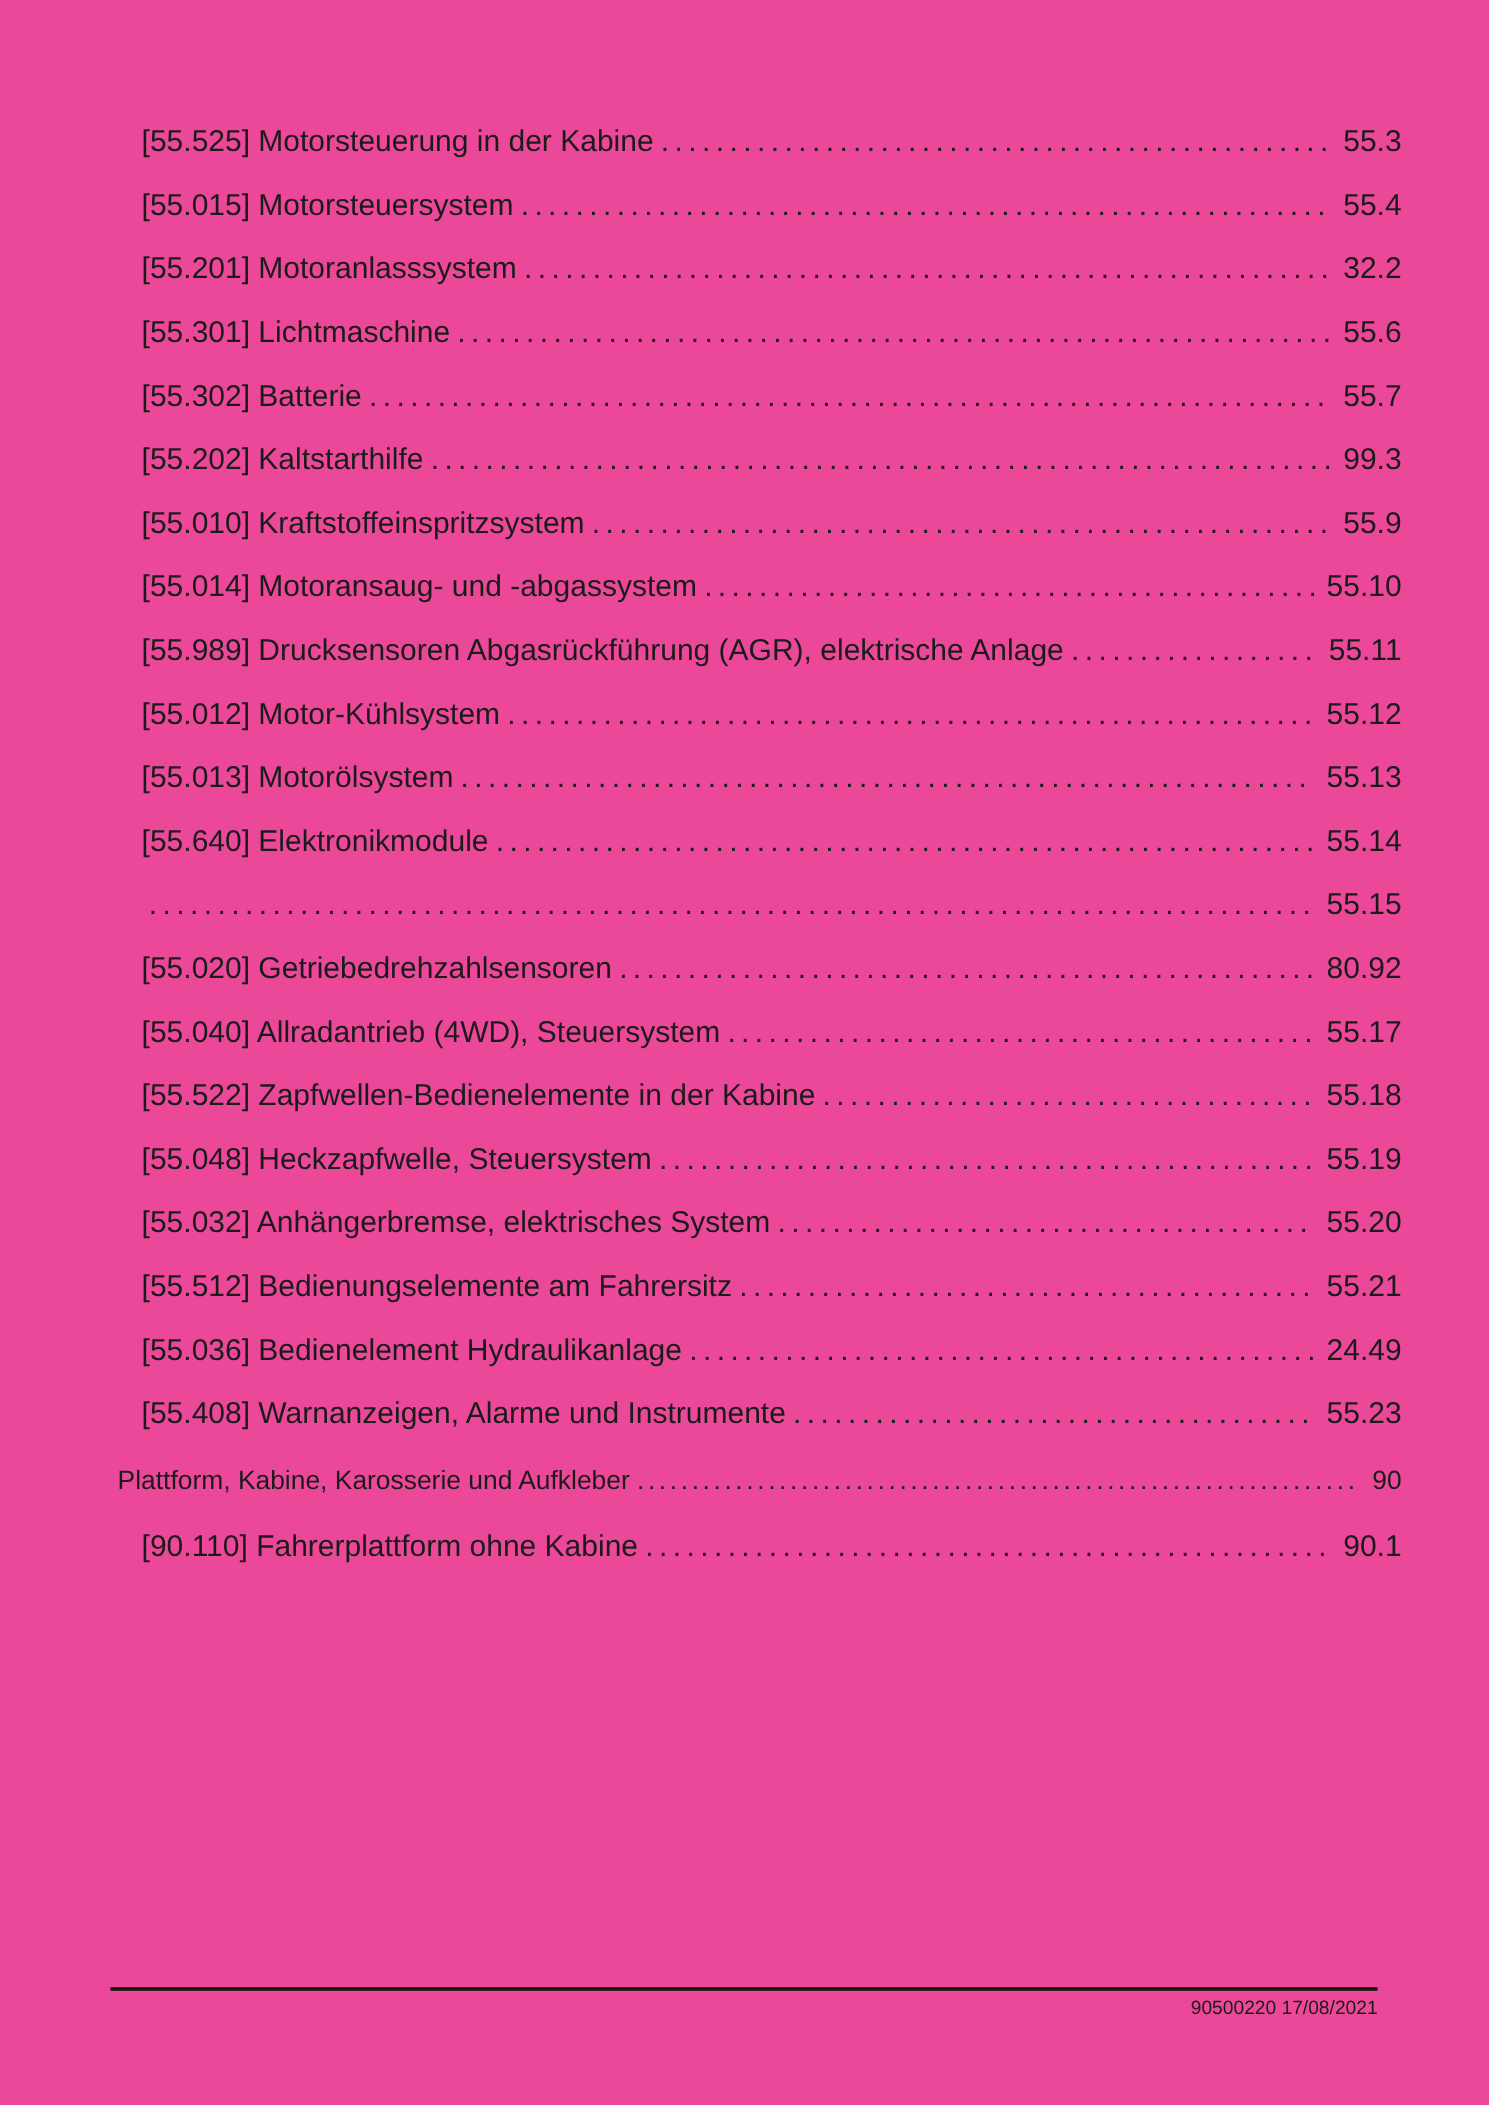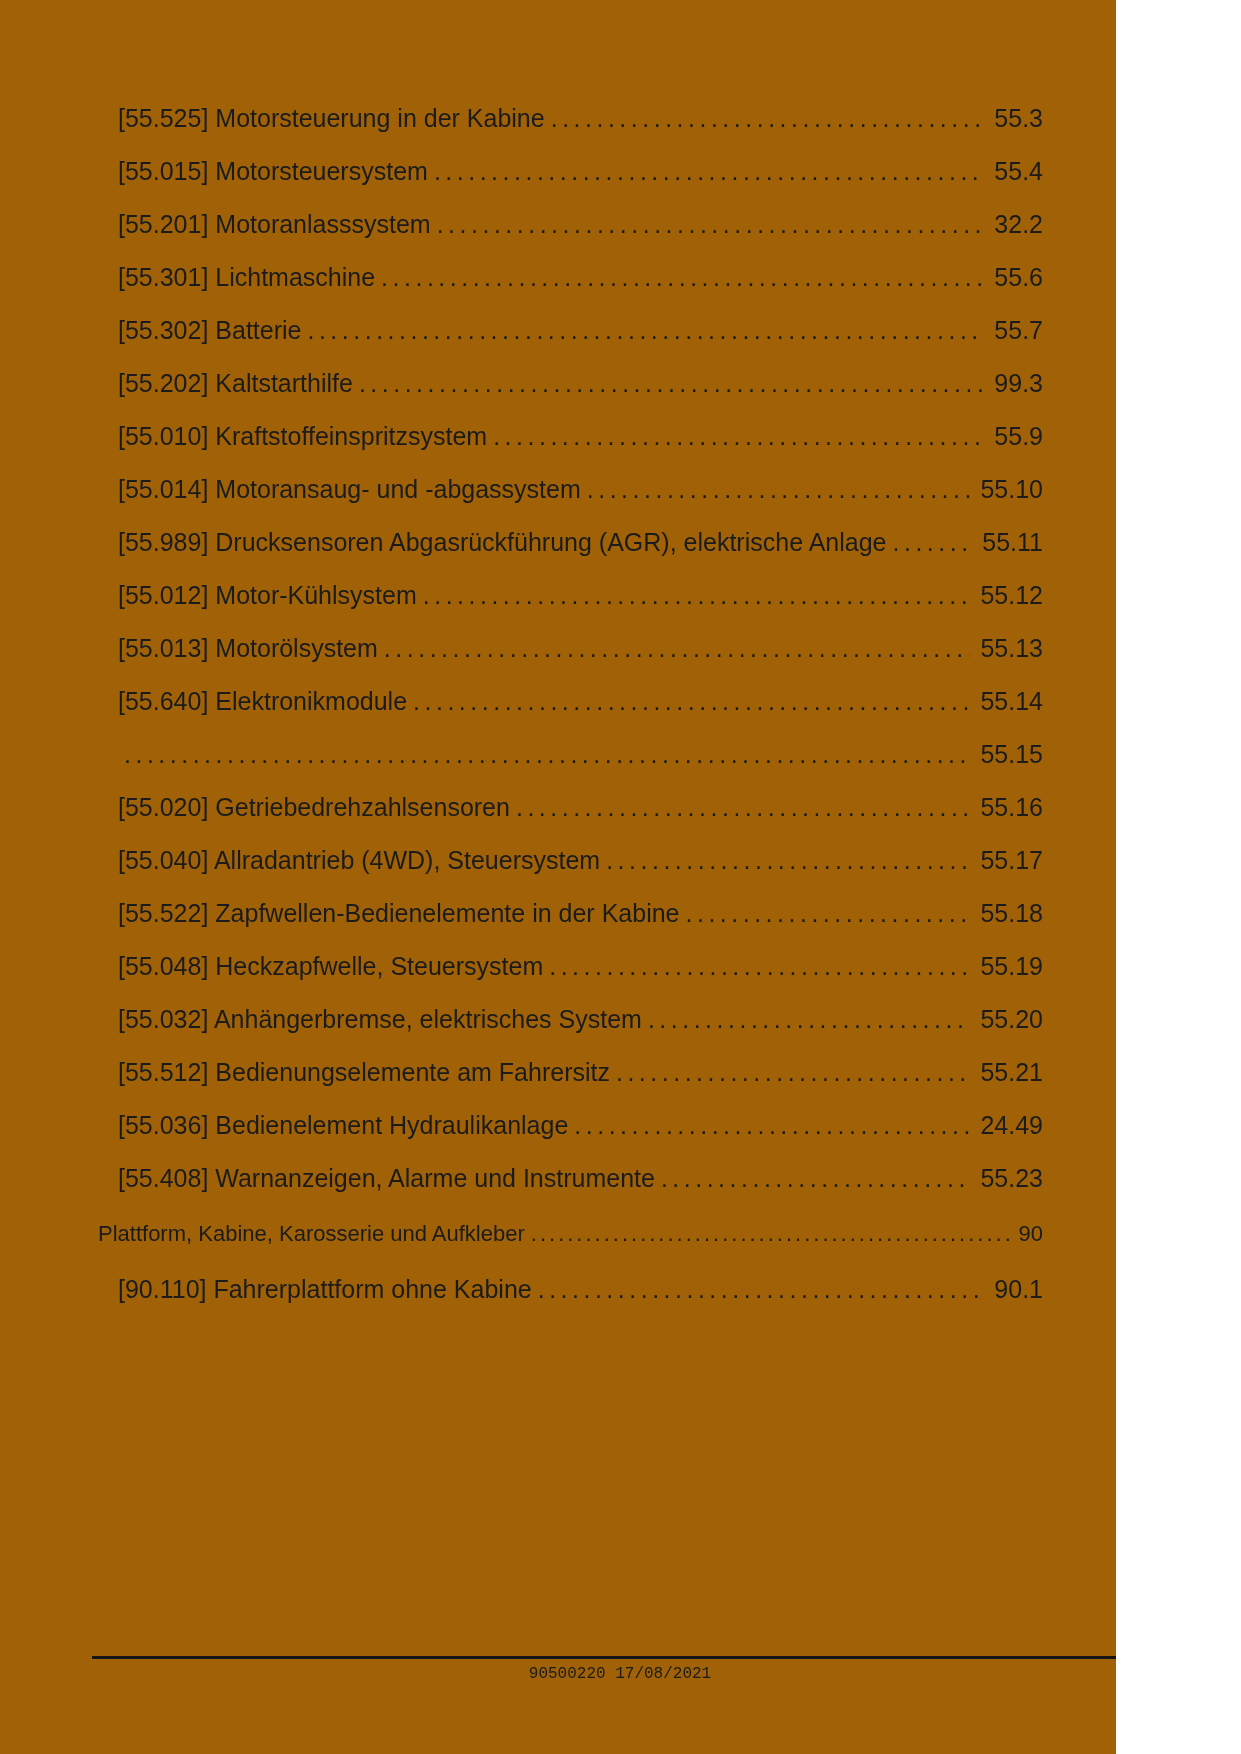--- a/index.html
+++ b/index.html
@@ -1,20 +1,20 @@
 <!DOCTYPE html>
 <html><head>
 <meta charset="utf-8">
 <style>
   html, body { margin: 0; padding: 0; background: #ffffff; }
   .page {
     position: relative;
-    width: 1116px;
+    width: 1241px;
     height: 1754px;
-    background: #a16207;
+    background: #ec4899;
     color: #1b1b1b;
     font-family: "Liberation Sans", sans-serif;
     overflow: hidden;
   }
   .toc {
     position: absolute;
     top: 92px;
     left: 98px;
     right: 73px;
   }
@@ -52,25 +52,24 @@
     top: 1656px;
     width: 1056px;
     height: 3px;
     background: #161616;
   }
   .footer-text {
     position: absolute;
     left: 92px;
     top: 1663px;
     width: 1056px;
-    text-align: center;
+    text-align: right;
     font-size: 16px;
     line-height: 22px;
     color: #1b1b1b;
-    font-family: Liberation Mono, monospace;
   }
 </style>
 </head>
 <body>
 
 <div class="page">
 
   <div class="toc" id="toc-list">
     <div class="row entry">
       <span class="label">[55.525] Motorsteuerung in der Kabine</span>
@@ -145,21 +144,21 @@
     </div>
 
     <div class="row entry">
       <span class="leader">........................................................................................................................................................................................................</span>
       <span class="pagenum">55.15</span>
     </div>
 
     <div class="row entry">
       <span class="label">[55.020] Getriebedrehzahlsensoren</span>
       <span class="leader">........................................................................................................................................................................................................</span>
-      <span class="pagenum">55.16</span>
+      <span class="pagenum">80.92</span>
     </div>
 
     <div class="row entry">
       <span class="label">[55.040] Allradantrieb (4WD), Steuersystem</span>
       <span class="leader">........................................................................................................................................................................................................</span>
       <span class="pagenum">55.17</span>
     </div>
 
     <div class="row entry">
       <span class="label">[55.522] Zapfwellen-Bedienelemente in der Kabine</span>

